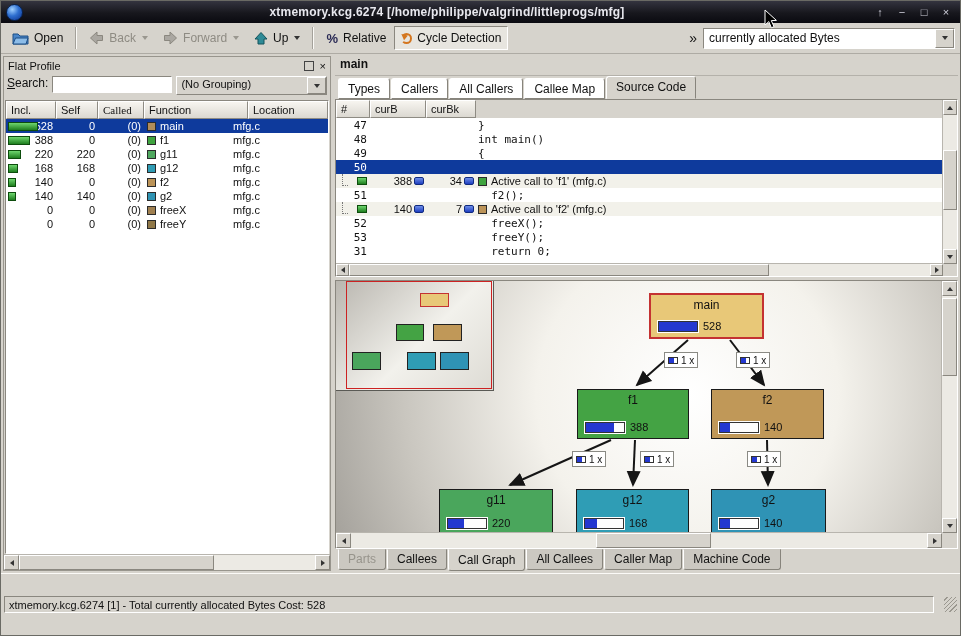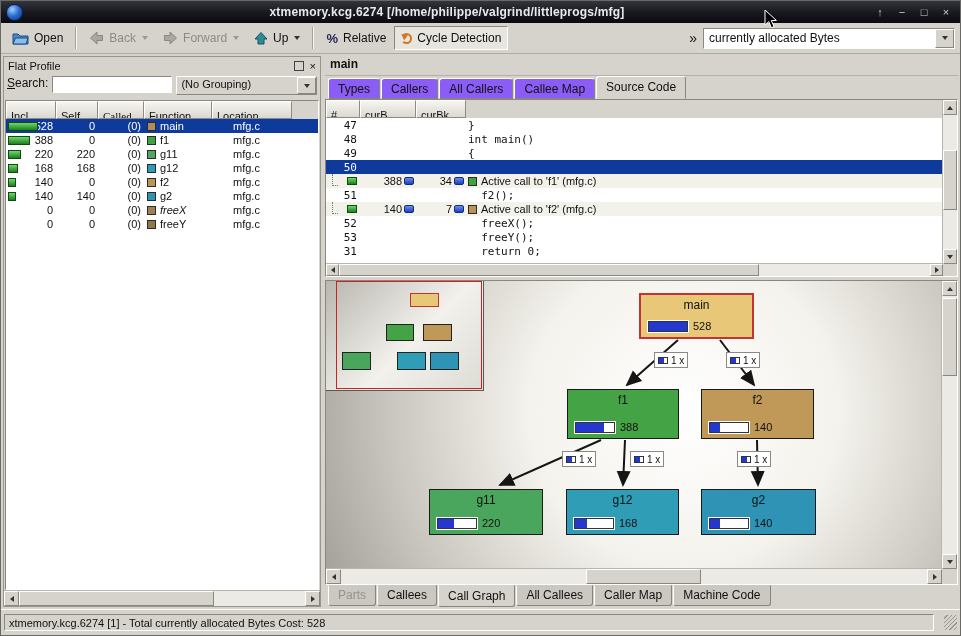--- a/index.html
+++ b/index.html
@@ -42,21 +42,21 @@
   .dock-sp{flex:1;}
   .dock-float{width:8px;height:8px;border:1px solid #444;background:#d6d3cc;margin-right:6px;}
   .dock-close{font-size:11px;line-height:1;}
   .search-row{flex:0 0 23px;display:flex;gap:4px;padding:1px 3px;}
   #search-input{width:120px;height:17px;box-sizing:border-box;border:1px solid;border-color:#8a877f #fff #fff #8a877f;
                 font:11px "Liberation Sans",sans-serif;padding:0 2px;background:#fff;}
   #grouping-combo{flex:1;height:19px;background:#d6d3cc;border-color:#fff #8a877f #8a877f #fff;}
   #grouping-combo .cval{padding:1px 4px;font-size:11px;background:#d6d3cc;}
   #ftable{flex:1;display:flex;flex-direction:column;background:#fff;border:1px solid;border-color:#8a877f #fff #fff #8a877f;margin:0 1px;min-height:0;overflow:hidden;}
   .thead{display:flex;flex:0 0 18px;background:#d6d3cc;}
-  .hcell{box-sizing:border-box;height:18px;padding:8px 4px;background:linear-gradient(#f7f5f0,#dbd8d1);
+  .hcell{box-sizing:border-box;height:18px;padding:2px 4px;background:linear-gradient(#f7f5f0,#dbd8d1);
          border:1px solid;border-color:#fff #8e8b83 #8e8b83 #fff;font-size:11px;white-space:nowrap;overflow:hidden;}
   #fbody{flex:1;background:#fff;}
   .frow{display:flex;height:14px;align-items:center;font-size:11px;}
   .frow.sel{background:#0e3a9c;color:#fff;}
   .fcell{box-sizing:border-box;padding:0 3px;white-space:nowrap;overflow:hidden;}
   .fcell.num{text-align:right;}
   .fcell.incl{position:relative;display:flex;justify-content:flex-end;align-items:center;}
   .costbar{position:absolute;left:2px;top:2px;height:9px;background:linear-gradient(180deg,#6fd66f,#1e7e1e);border:1px solid #0d4d0d;box-sizing:border-box;}
   .fnsq{display:inline-block;width:9px;height:9px;border:1px solid #2b2b2b;margin-right:4px;vertical-align:-1px;box-sizing:border-box;}
   
@@ -67,21 +67,21 @@
   .sb-thumb{position:absolute;top:0;bottom:0;box-sizing:border-box;background:#d6d3cc;border:1px solid;border-color:#fff #8a877f #8a877f #fff;}
   .sb-thumb.v{left:0;right:0;top:auto;bottom:auto;}
   .tri-l{width:0;height:0;border-top:3px solid transparent;border-bottom:3px solid transparent;border-right:4px solid #333;}
   .tri-r{width:0;height:0;border-top:3px solid transparent;border-bottom:3px solid transparent;border-left:4px solid #333;}
   .tri-u{width:0;height:0;border-left:3px solid transparent;border-right:3px solid transparent;border-bottom:4px solid #333;}
   .tri-d{width:0;height:0;border-left:3px solid transparent;border-right:3px solid transparent;border-top:4px solid #333;}
   
   #right{flex:1;display:flex;flex-direction:column;min-width:0;min-height:0;}
   #fn-title{flex:0 0 17px;font-weight:bold;padding:1px 5px;border-bottom:1px solid #b4b1aa;}
   #toptabs{flex:0 0 22px;display:flex;align-items:flex-end;padding-left:3px;}
-  .tab{padding:3px 9px 2px;background:#8b5cf6;border:1px solid;border-color:#fff #87847c #87847c #fff;
+  .tab{padding:3px 9px 2px;background:#ffffff;border:1px solid;border-color:#fff #87847c #87847c #fff;
        border-radius:3px 3px 0 0;margin-right:1px;white-space:nowrap;}
   .tab.active{background:#d6d3cc;padding-bottom:4px;border-bottom-color:#d6d3cc;position:relative;z-index:2;}
   #source{flex:0 0 176px;position:relative;border:1px solid;border-color:#8a877f #fff #fff #8a877f;background:#fff;}
   .src-content{position:absolute;left:0;top:0;right:14px;bottom:12px;overflow:hidden;display:flex;flex-direction:column;background:#fff;}
   .srow{display:flex;height:14px;align-items:center;font:11px "DejaVu Sans Mono",monospace;}
   .srow.call{background:#f2f1ea;font-family:"Liberation Sans",sans-serif;}
   .srow.sel{background:#0e3a9c;color:#fff;}
   .scell{box-sizing:border-box;padding:0 2px;white-space:pre;overflow:hidden;}
   .sl0{width:12px;flex:0 0 12px;}
   .sl1{width:22px;flex:0 0 22px;text-align:right;padding-right:3px;}
@@ -119,21 +119,21 @@
   .g-vscroll{position:absolute;right:0;top:0;bottom:15px;width:15px;display:flex;flex-direction:column;background:#eceae4;border-left:1px solid #b8b5ae;z-index:4;}
   .g-hscroll{position:absolute;left:0;right:15px;bottom:0;height:15px;display:flex;background:#eceae4;border-top:1px solid #b8b5ae;z-index:4;}
   .g-corner{position:absolute;right:0;bottom:0;width:15px;height:15px;background:#d6d3cc;z-index:4;}
   
   #bottabs{flex:0 0 22px;display:flex;align-items:flex-start;padding-left:3px;}
   .btab{padding:2px 9px 3px;background:#cbc8c1;border:1px solid;border-color:#cbc8c1 #87847c #87847c #fff;
         border-radius:0 0 3px 3px;margin-right:1px;white-space:nowrap;}
   .btab.active{background:#d6d3cc;padding-top:3px;border-top-color:#d6d3cc;position:relative;z-index:2;}
   .btab.disabled{color:#97948c;}
   
-  #statusbar{flex:0 0 21px;display:flex;align-items:center;gap:10px;padding:2px 3px;border-top:1px solid #fbfaf7;}
+  #statusbar{flex:0 0 21px;display:flex;align-items:center;gap:10px;padding:20px 3px;border-top:1px solid #fbfaf7;}
   .status-field{flex:1;height:15px;border:1px solid;border-color:#8a877f #fff #fff #8a877f;padding:0 4px;font-size:11px;display:flex;align-items:center;white-space:nowrap;overflow:hidden;}
   .status-grip{width:13px;height:15px;background:repeating-linear-gradient(135deg,#d6d3cc 0 2px,#9a978f 2px 3px);}
   #cursor{position:absolute;left:763px;top:8px;z-index:50;pointer-events:none;}
 </style>
 </head>
 <body>
 
 <div id="win">
 
   <div id="titlebar">
@@ -211,21 +211,21 @@
           <span class="cbtn">
               <span class="drop"></span>
             </span>
         </div>
       </div>
       <div id="ftable">
         <div id="fhead" class="thead">
             <div class="hcell" style="width: 50px;">Incl.</div>
             <div class="hcell" style="width: 42px;">Self</div>
             <div class="hcell" style="width: 46px; font-family: Liberation Serif, serif;">Called</div>
-            <div class="hcell" style="width: 68px;">Function</div>
+            <div class="hcell" style="width: 104px;">Function</div>
             <div class="hcell" style="width: 80px;">Location</div>
           </div>
         <div id="fbody">
             <div class="frow sel">
               <span class="fcell incl" style="width: 50px;">
                 <span class="costbar" style="width: 30px;"></span>
                 <span>528</span>
               </span>
               <span class="fcell num" style="width: 42px;">0</span>
               <span class="fcell num" style="width: 46px;">(0)</span>
@@ -281,21 +281,21 @@
               <span class="fcell num" style="width: 46px;">(0)</span>
               <span class="fcell fn" style="width: 86px;"><span class="fnsq" style="background: rgb(47, 148, 180);"></span><span>g2</span></span>
               <span class="fcell loc" style="width: 80px;">mfg.c</span>
             </div>
             <div class="frow">
               <span class="fcell incl" style="width: 50px;">
                 <span>0</span>
               </span>
               <span class="fcell num" style="width: 42px;">0</span>
               <span class="fcell num" style="width: 46px;">(0)</span>
-              <span class="fcell fn" style="width: 86px; font-style: italic;"><span class="fnsq" style="background: rgb(160, 128, 80);"></span><span>freeX</span></span>
+              <span class="fcell fn" style="width: 86px;"><span class="fnsq" style="background: rgb(160, 128, 80);"></span><span>freeX</span></span>
               <span class="fcell loc" style="width: 80px;">mfg.c</span>
             </div>
             <div class="frow">
               <span class="fcell incl" style="width: 50px;">
                 <span>0</span>
               </span>
               <span class="fcell num" style="width: 42px;">0</span>
               <span class="fcell num" style="width: 46px;">(0)</span>
               <span class="fcell fn" style="width: 86px;"><span class="fnsq" style="background: rgb(144, 120, 72);"></span><span>freeY</span></span>
               <span class="fcell loc" style="width: 80px;">mfg.c</span>

